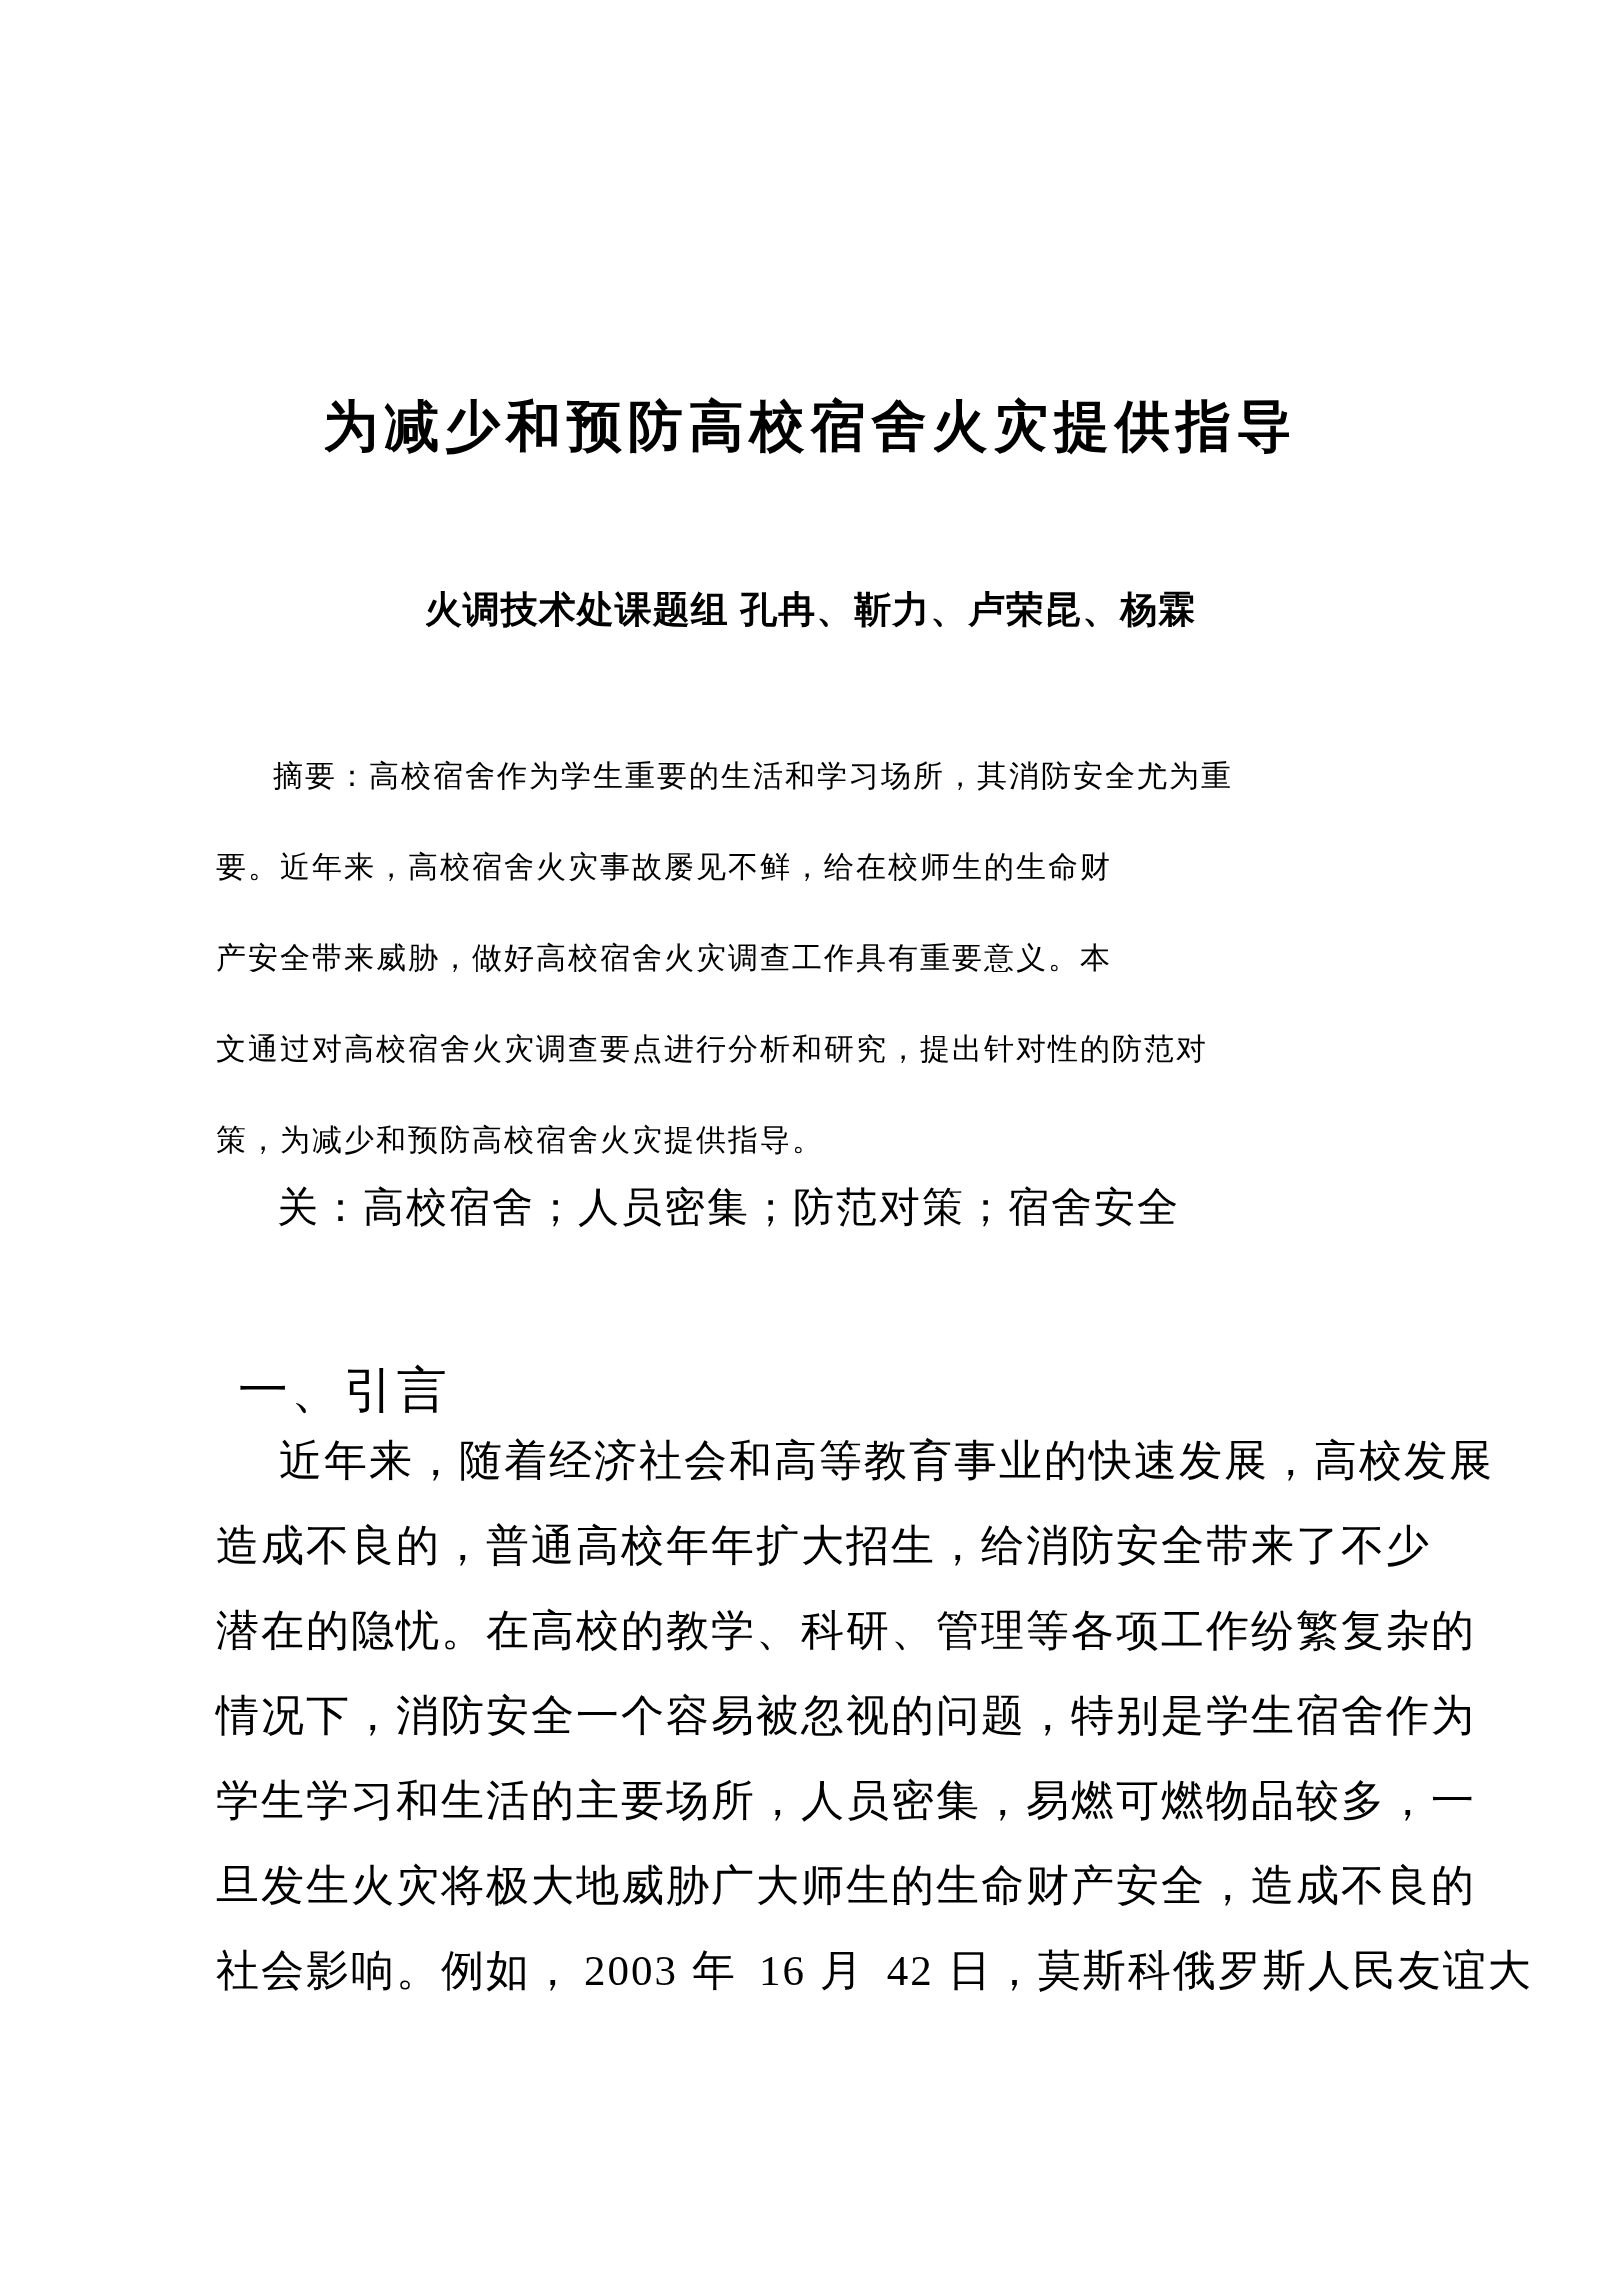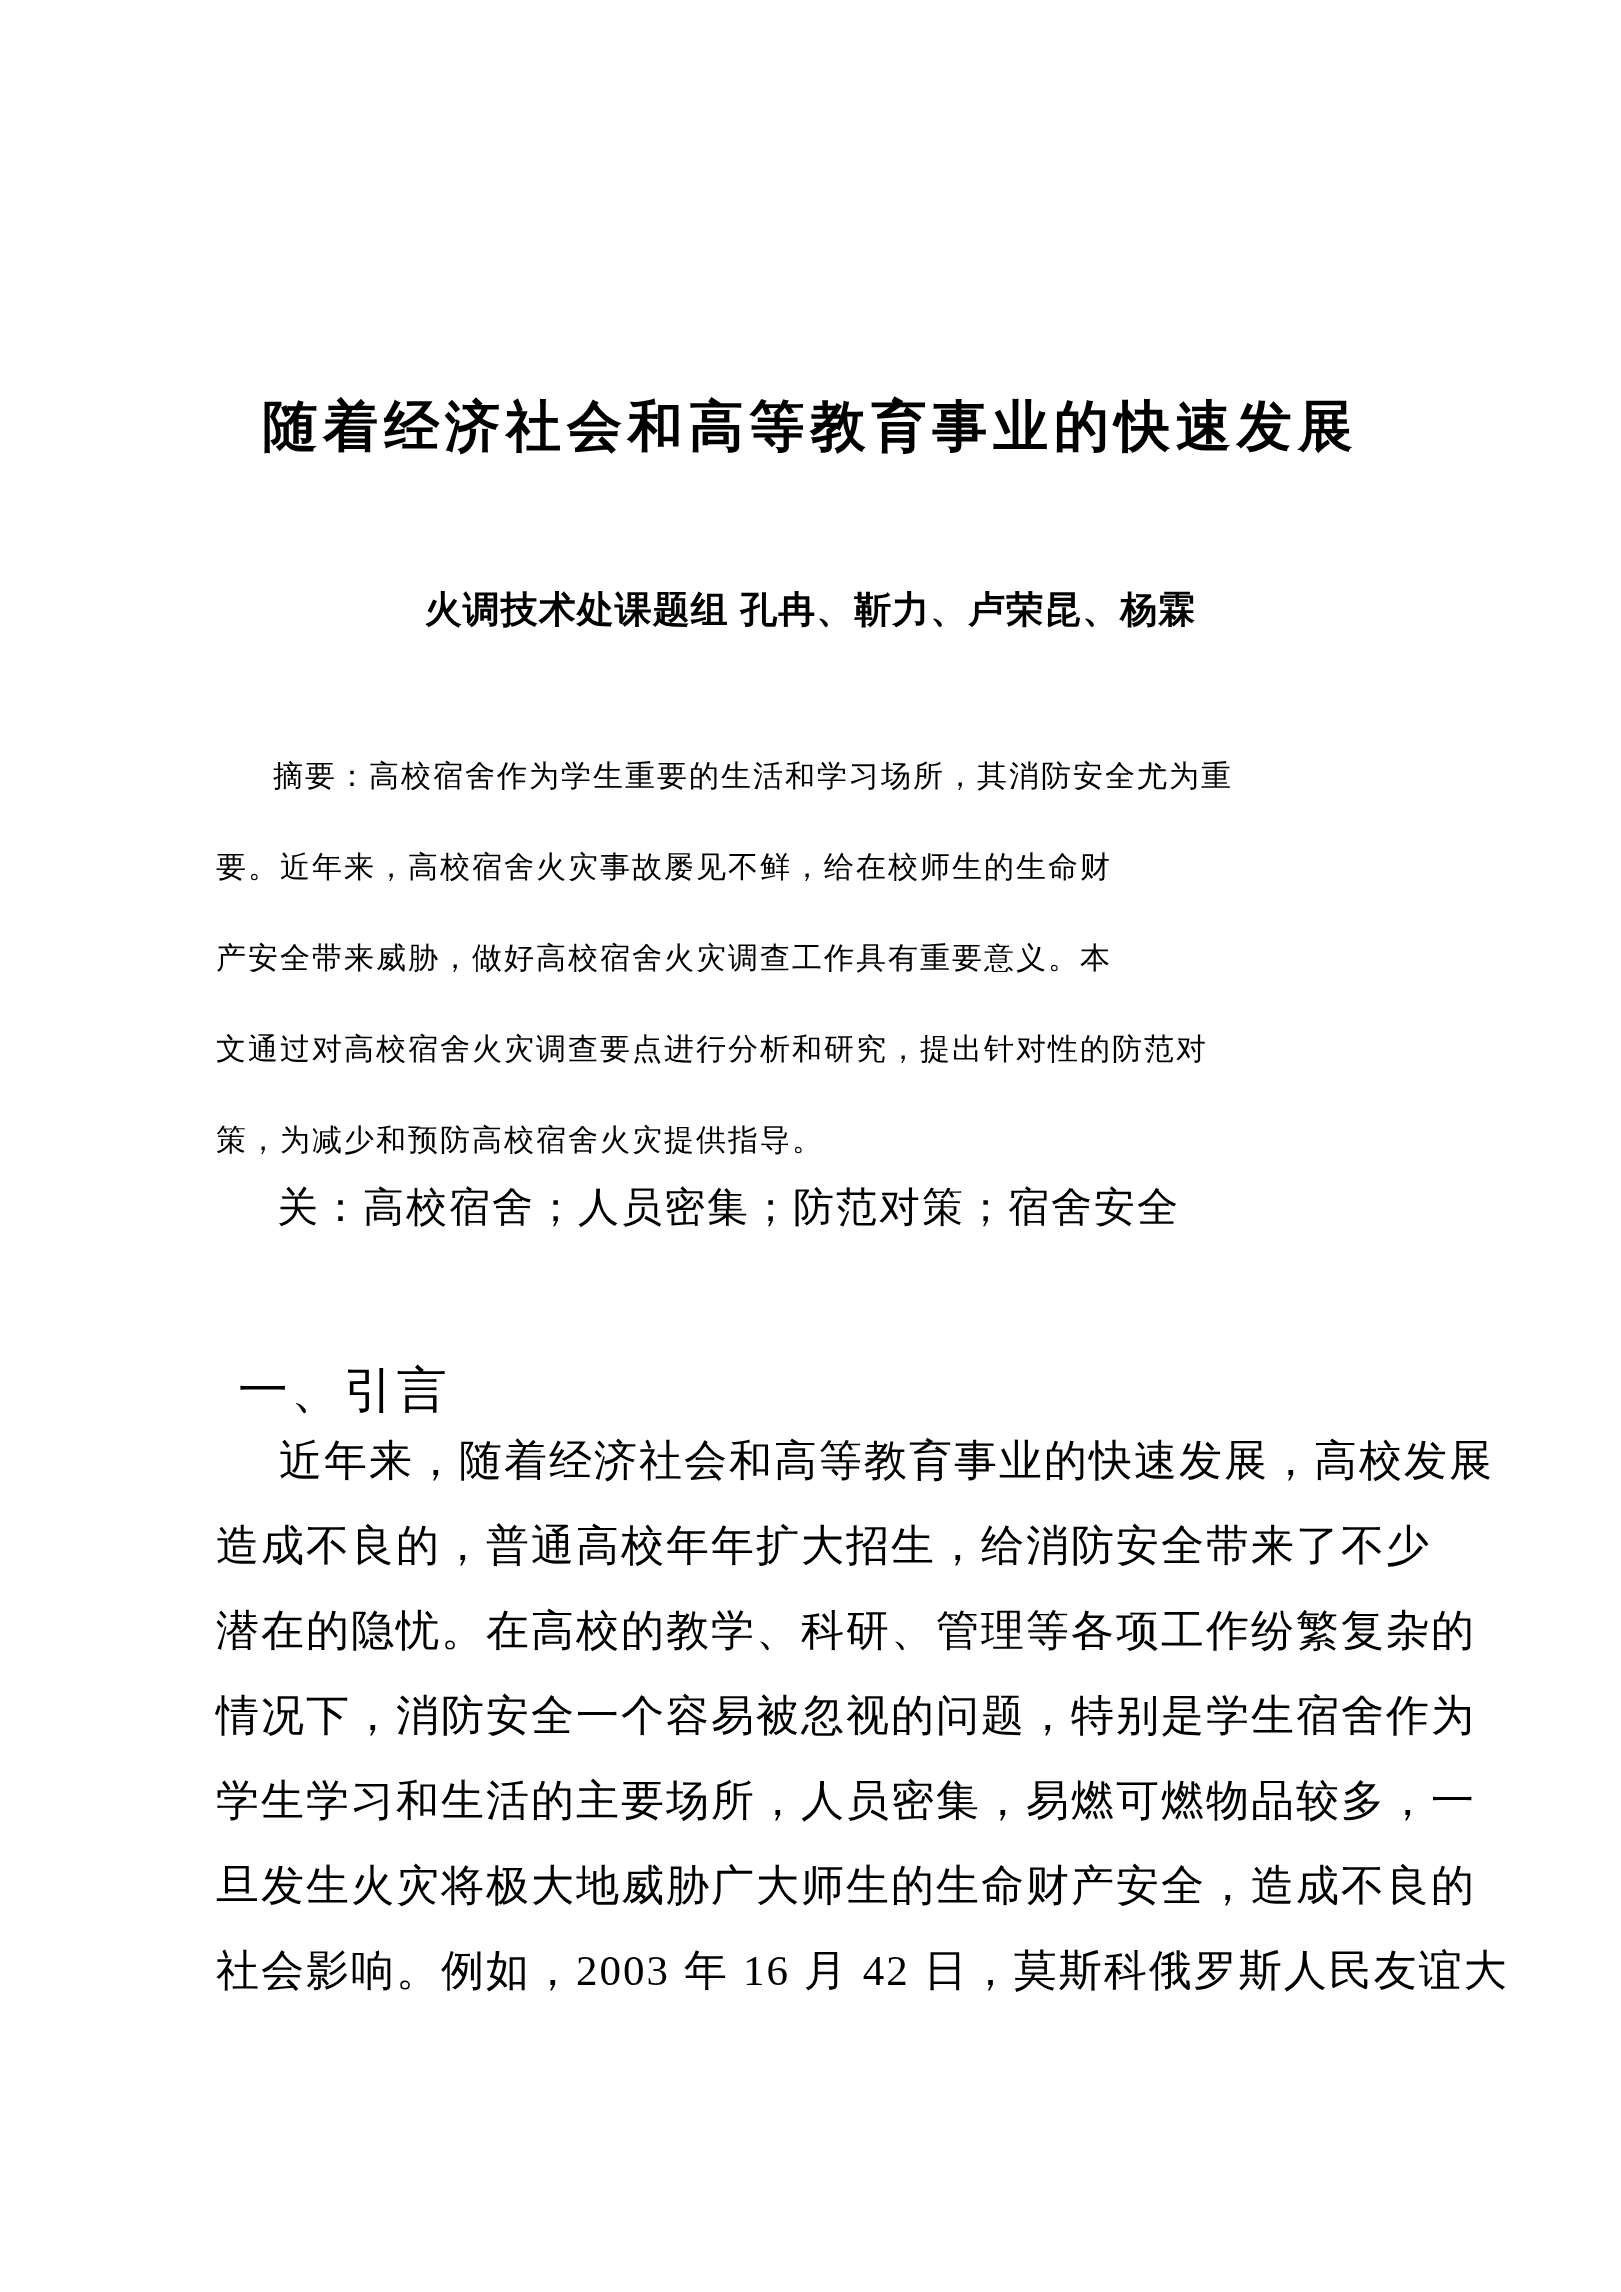--- a/index.html
+++ b/index.html
@@ -71,28 +71,28 @@
     top: 1418px;
     left: 216px;
     width: 1372px;
     font-size: 43px;
     line-height: 85px;
     letter-spacing: 2px;
   }
   .line { white-space: nowrap; }
   .indent-abstract { padding-left: 57px; }
   .indent-intro { padding-left: 63px; }
-  .num { font-family: "Liberation Serif", "DejaVu Serif", serif; }
+  .num { font-family: "Liberation Serif", "DejaVu Serif", serif; margin-left: 8px; }
 </style>
 </head>
 <body>
 
 <div class="page">
 
-  <div class="doc-title">随着经济社会和高等教育事业的快速发展</div>
+  <div class="doc-title">为减少和预防高校宿舍火灾提供指导</div>
 
   <div class="authors">火调技术处课题组 孔冉、靳力、卢荣昆、杨霖</div>
 
   <div class="abstract">
     <div class="line indent-abstract">摘要：高校宿舍作为学生重要的生活和学习场所，其消防安全尤为重</div>
     <div class="line">要。近年来，高校宿舍火灾事故屡见不鲜，给在校师生的生命财</div>
     <div class="line">产安全带来威胁，做好高校宿舍火灾调查工作具有重要意义。本</div>
     <div class="line">文通过对高校宿舍火灾调查要点进行分析和研究，提出针对性的防范对</div>
     <div class="line">策，为减少和预防高校宿舍火灾提供指导。</div>
   </div>

